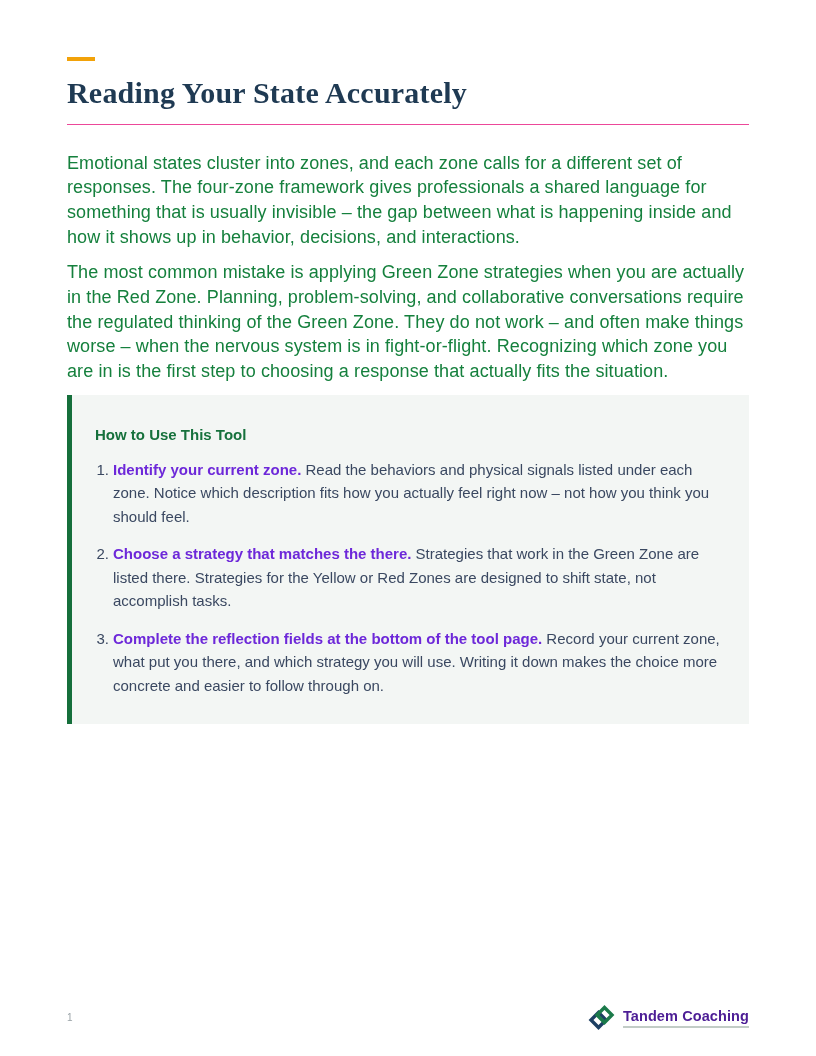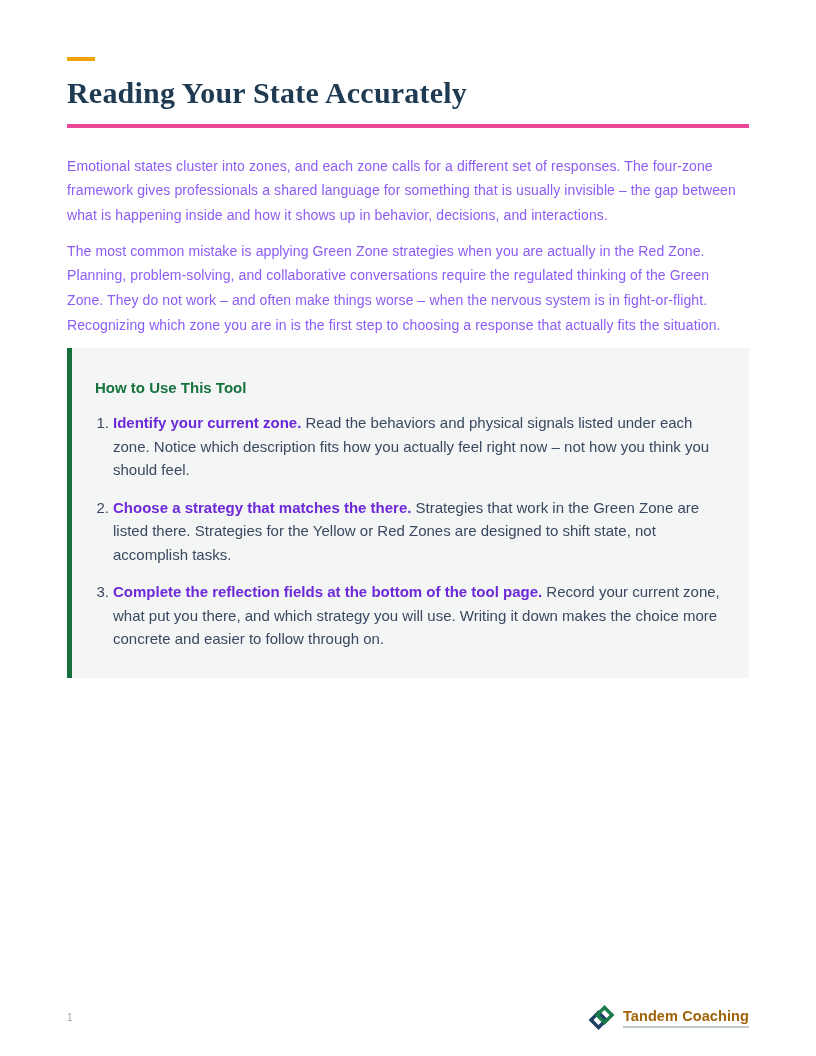--- a/index.html
+++ b/index.html
@@ -25,30 +25,30 @@
   }
 
   h1.doc-title {
     font-family: "Liberation Serif", "DejaVu Serif", serif;
     font-weight: 700;
     font-size: 30px;
     line-height: 1.15;
     color: #1F3A53;
     margin: 15px 0 0 0;
     padding-bottom: 13px;
-    border-bottom: 4px solid #ec4899;
+    border-bottom: 1px solid #ec4899;
     letter-spacing: 0.2px;
   }
 
   main.doc-body { margin-top: 26px; }
 
   p.body-paragraph {
-    font-size: 14px;
+    font-size: 18px;
     line-height: 24.7px;
-    color: #8b5cf6;
+    color: #15803d;
     margin: 0 0 11px 0;
     letter-spacing: 0.1px;
   }
 
   .callout {
     margin-top: 5px;
     background: #F3F6F4;
     border-left: 5px solid #156F3B;
     padding: 19px 22px 27px 23px;
   }
@@ -100,21 +100,21 @@
     right: 67px;
     bottom: 25px;
     display: flex;
     align-items: center;
     gap: 8px;
   }
 
   .brand-name {
     font-size: 14.5px;
     font-weight: 700;
-    color: #a16207;
+    color: #4c1d95;
     letter-spacing: 0.1px;
     border-bottom: 2px solid #C2CCC6;
     padding-bottom: 2px;
   }
 </style>
 </head>
 <body>
 
 <div class="page">
   <div class="content">

